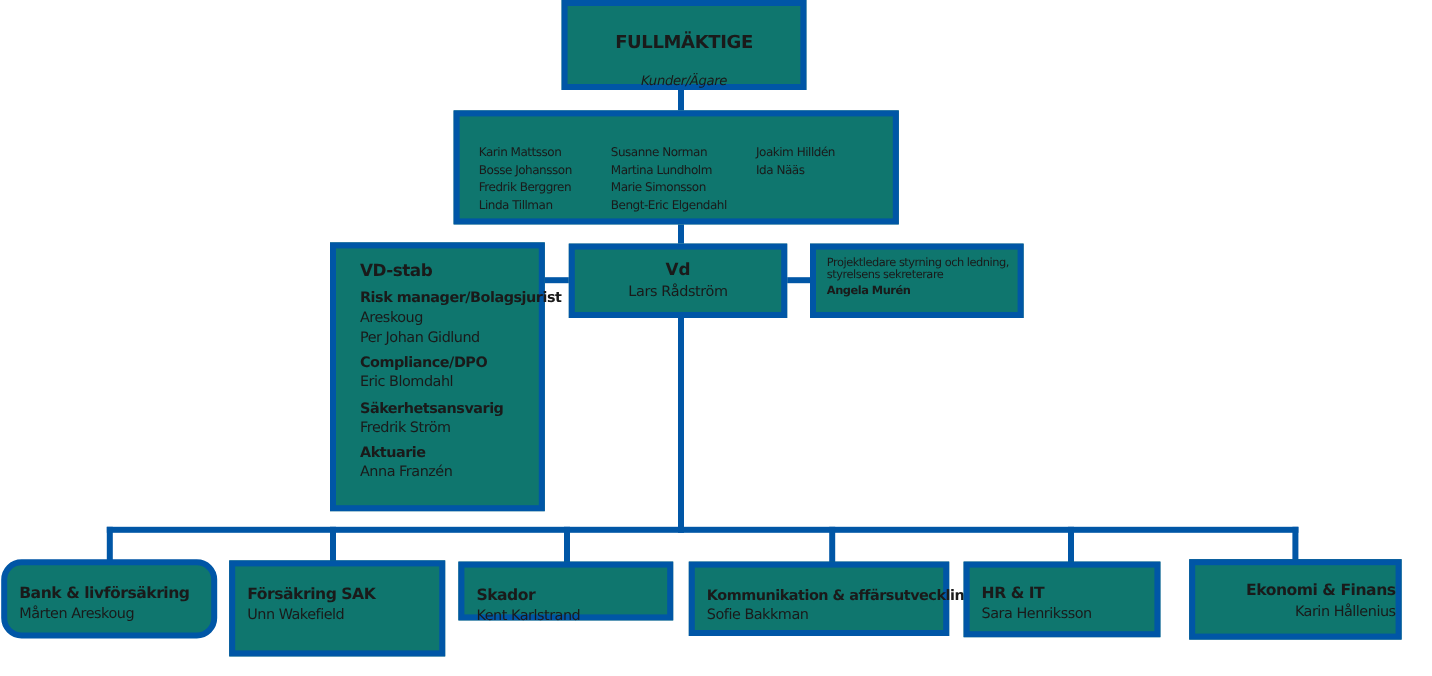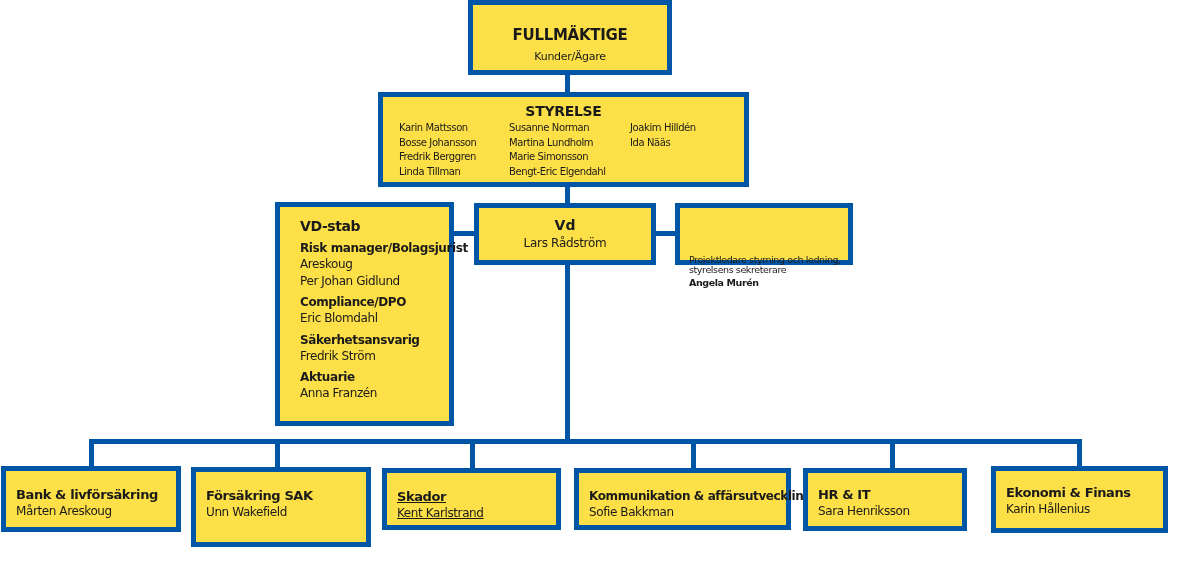--- a/index.html
+++ b/index.html
@@ -1,55 +1,55 @@
 <!DOCTYPE html>
 <html><head>
 <meta charset="utf-8">
 <style>
   html, body { margin: 0; padding: 0; background: #ffffff; }
   body { width: 1193px; height: 563px; position: relative; overflow: hidden;
          font-family: "DejaVu Sans", sans-serif; color: #1a1a1a; }
-  .box { position: absolute; box-sizing: border-box; border: 5px solid #0056a6; background: #fde047; }
+  .box { position: absolute; box-sizing: border-box; border: 5px solid #0056a6; background: #0f766e; }
   .line { position: absolute; background: #0056a6; }
   .center { text-align: center; }
   .title { font-weight: bold; }
 
   #b-full { left: 468px; top: 0px; width: 204px; height: 75px; }
   #b-full .title { font-size: 15px; margin-top: 21px; letter-spacing: -0.3px; }
-  #b-full .sub { font-size: 11px; margin-top: 6px; letter-spacing: -0.3px; }
+  #b-full .sub { font-size: 11px; margin-top: 17px; letter-spacing: -0.3px; font-style: italic; }
 
   #b-sty { left: 378px; top: 92px; width: 371px; height: 95px; }
   #b-sty .title { font-size: 14px; margin-top: 6px; letter-spacing: -0.3px; }
   .sty-col { position: absolute; top: 24px; font-size: 10px; line-height: 14.5px; letter-spacing: -0.4px; white-space: nowrap; }
   .sty-col div { margin: 0; }
 
   #b-vdstab { left: 275px; top: 202px; width: 179px; height: 224px; padding-left: 10px; }
   #b-vdstab .inner { padding: 11px 0 0 10px; font-size: 12px; letter-spacing: -0.4px; white-space: nowrap; }
   #b-vdstab .head { font-size: 14px; font-weight: bold; margin-bottom: 6px; }
   #b-vdstab .role { font-weight: bold; line-height: 16px; }
   #b-vdstab .pers { line-height: 16.5px; }
   #b-vdstab .grp { margin-bottom: 5px; }
 
   #b-vd { left: 474px; top: 203px; width: 182px; height: 62px; }
   #b-vd .title { font-size: 14px; margin-top: 9px; }
   #b-vd .sub { font-size: 12px; margin-top: 3px; letter-spacing: -0.3px; }
 
   #b-proj { left: 675px; top: 203px; width: 178px; height: 62px; }
-  #b-proj .inner { padding: 7px 12px 0 9px; font-size: 9.5px; line-height: 10px; letter-spacing: -0.4px; white-space: nowrap; margin-top: 40px; }
+  #b-proj .inner { padding: 7px 12px 0 9px; font-size: 9.5px; line-height: 10px; letter-spacing: -0.4px; white-space: nowrap; }
   #b-proj .name { font-weight: bold; margin-top: 3px; font-size: 9.5px; }
 
   .dept .inner { padding: 0 0 0 10px; white-space: nowrap; letter-spacing: -0.4px; }
   .dept .title { font-size: 13px; margin-top: 16px; }
   .dept .sub { font-size: 12px; margin-top: 2px; }
-  #d1 { left: 1px;   top: 466px; width: 180px; height: 66px; }
+  #d1 { left: 1px;   top: 466px; width: 180px; height: 66px; border-radius: 17px; }
   #d2 { left: 191px; top: 467px; width: 180px; height: 80px; }
-  #d3 { left: 382px; top: 468px; width: 179px; height: 62px; text-decoration: underline; }
+  #d3 { left: 382px; top: 468px; width: 179px; height: 49px; }
   #d4 { left: 574px; top: 468px; width: 217px; height: 62px; }
   #d5 { left: 803px; top: 468px; width: 164px; height: 63px; }
-  #d6 { left: 991px; top: 466px; width: 177px; height: 67px; }
+  #d6 { left: 991px; top: 466px; width: 177px; height: 67px; text-align: right; }
   #d4 .title { font-size: 12px; }
   #d5 .title, #d6 .title { margin-top: 14px; }
 </style>
 </head>
 <body>
 
 <div class="line" style="left:565px; top:75px; width:5px; height:17px;"></div>
 <div class="line" style="left:565px; top:187px; width:5px; height:16px;"></div>
 <div class="line" style="left:454px; top:231px; width:20px; height:5px;"></div>
 <div class="line" style="left:656px; top:231px; width:19px; height:5px;"></div>
@@ -61,21 +61,20 @@
 <div class="line" style="left:691px; top:439px; width:5px; height:30px;"></div>
 <div class="line" style="left:890px; top:439px; width:5px; height:30px;"></div>
 <div class="line" style="left:1077px; top:439px; width:5px; height:28px;"></div>
 
 <div class="box center" id="b-full">
   <div class="title">FULLMÄKTIGE</div>
   <div class="sub">Kunder/Ägare</div>
 </div>
 
 <div class="box" id="b-sty">
-  <div class="title center">STYRELSE</div>
   <div class="sty-col" style="left:16px;">
     <div>Karin Mattsson</div>
     <div>Bosse Johansson</div>
     <div>Fredrik Berggren</div>
     <div>Linda Tillman</div>
   </div>
   <div class="sty-col" style="left:126px;">
     <div>Susanne Norman</div>
     <div>Martina Lundholm</div>
     <div>Marie Simonsson</div>

